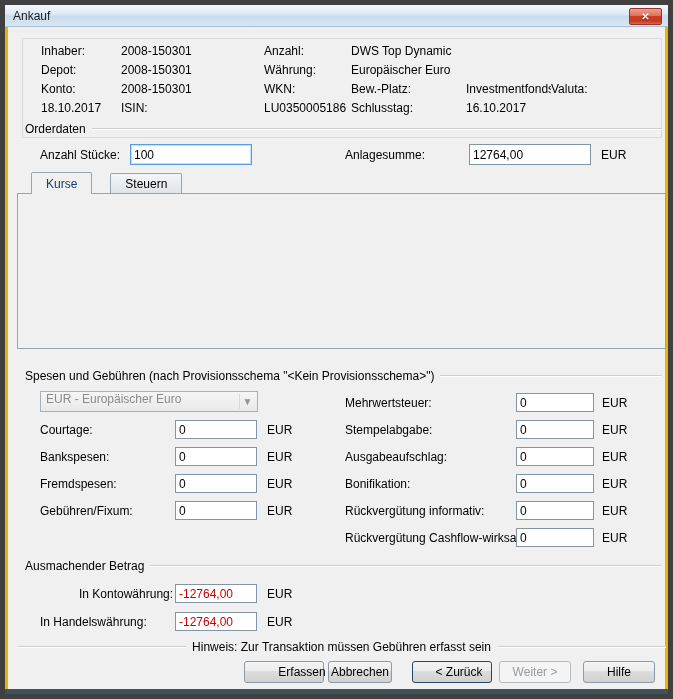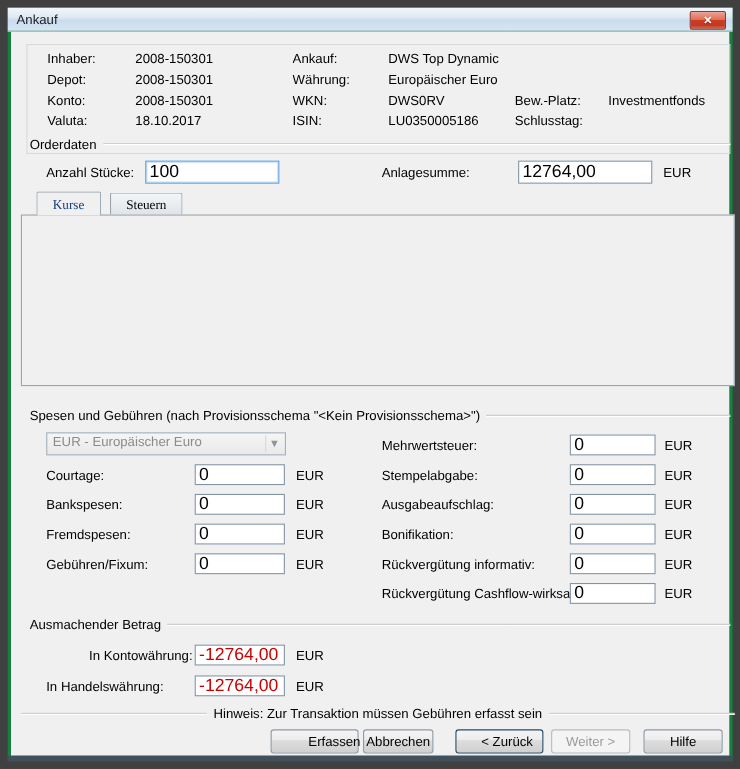--- a/index.html
+++ b/index.html
@@ -1,21 +1,21 @@
 <!DOCTYPE html>
 <html><head>
 <meta charset="utf-8">
 <style>
   * { box-sizing: border-box; margin: 0; padding: 0; }
   html, body { width: 673px; height: 699px; overflow: hidden; }
   body { font-family: "Liberation Sans", sans-serif; font-size: 12px; color: #000; }
 
   .window {
     position: relative; width: 673px; height: 699px;
-    background: #15803d; border: 7px solid #404040;
+    background: #eab308; border: 5px solid #404040;
   }
   .titlebar {
     position: absolute; left: 0; right: 0; top: 0; height: 22px;
     background: linear-gradient(to bottom, #f2f7fc 0%, #dfeaf5 40%, #c9dcee 55%, #d8e6f4 100%);
     border-bottom: 1px solid #aabfd4;
     display: flex; align-items: center; padding: 0 8px;
   }
   .titlebar .title { font-size: 12px; color: #1b1b1b; }
   .close-btn {
     position: absolute; top: 3px; right: 6px; width: 33px; height: 17px;
@@ -45,32 +45,32 @@
   }
   .info-grid span { white-space: nowrap; overflow: hidden; }
 
   .section { position: absolute; display: flex; align-items: center; height: 15px; }
   .section .txt { white-space: nowrap; padding-right: 6px; }
   .section .rule { flex: 1; height: 2px; background: linear-gradient(to bottom, #cfcfcf 1px, #ffffff 1px); }
   .section.center .rule.left { margin-right: 6px; }
 
   .field {
     position: absolute; background: #fff; border: 1px solid #8395a5;
-    font: inherit; font-size: 16px; padding: 1px 3px; color: #000;
+    font: inherit; font-size: 12px; padding: 1px 3px; color: #000;
   }
   .field.focused { border: 1px solid #569de5; box-shadow: inset 0 0 0 1px #c3def7; }
   .field.disabled { color: #8b8b8b; background: #fbfbfb; border-color: #c2cbd3; }
   .field.negative { color: #cc0000; }
 
   .tabbar { position: absolute; left: 9px; top: 146px; height: 21px; display: flex; padding-left: 14px; }
   .tab {
-    height: 20px; padding: 3px 14px 0; margin-right: 8px;
+    height: 20px; padding: 3px 14px 0; margin-right: 18px;
     border: 1px solid #9aa4ae; border-bottom: none; border-radius: 2px 2px 0 0;
     background: linear-gradient(to bottom, #f3f6f8, #dfe4e8);
-    cursor: pointer; white-space: nowrap; font-family: Liberation Serif, serif;
+    cursor: pointer; white-space: nowrap;
   }
   .tab.active {
     position: relative; z-index: 2; margin-top: -1px; height: 22px; padding-top: 4px;
     background: #f0f0f0; color: #153c77;
   }
   .tabpanel {
     position: absolute; left: 9px; top: 166px; width: 649px; height: 156px;
     border: 1px solid #9aa4ae; background: #f0f0f0; z-index: 1;
   }
 
@@ -117,44 +117,44 @@
       <span>✕</span>
     </div>
   </div>
 
   <div class="client">
 
     <div class="info-box">
       <div class="info-grid">
         <span>Inhaber:</span>
         <span>2008-150301</span>
-        <span>Ankauf:</span>
+        <span>Anzahl:</span>
         <span>DWS Top Dynamic</span>
         <span></span>
         <span></span>
 
         <span>Depot:</span>
         <span>2008-150301</span>
         <span>Währung:</span>
         <span>Europäischer Euro</span>
         <span></span>
         <span></span>
 
         <span>Konto:</span>
         <span>2008-150301</span>
         <span>WKN:</span>
-        <span>DWS0RV</span>
         <span>Bew.-Platz:</span>
         <span>Investmentfonds</span>
 
         <span>Valuta:</span>
         <span>18.10.2017</span>
         <span>ISIN:</span>
         <span>LU0350005186</span>
         <span>Schlusstag:</span>
+        <span>16.10.2017</span>
       </div>
     </div>
 
     <div class="section" style="left:17px; top:94px; width:637px;">
       <span class="txt">Orderdaten</span>
       <span class="rule"></span>
     </div>
 
     <span class="lbl" style="left:32px; top:121px;">Anzahl Stücke:</span>
     <input class="field focused" style="left: 122px; top: 117px; width: 122px; height: 21px;" value="100">

